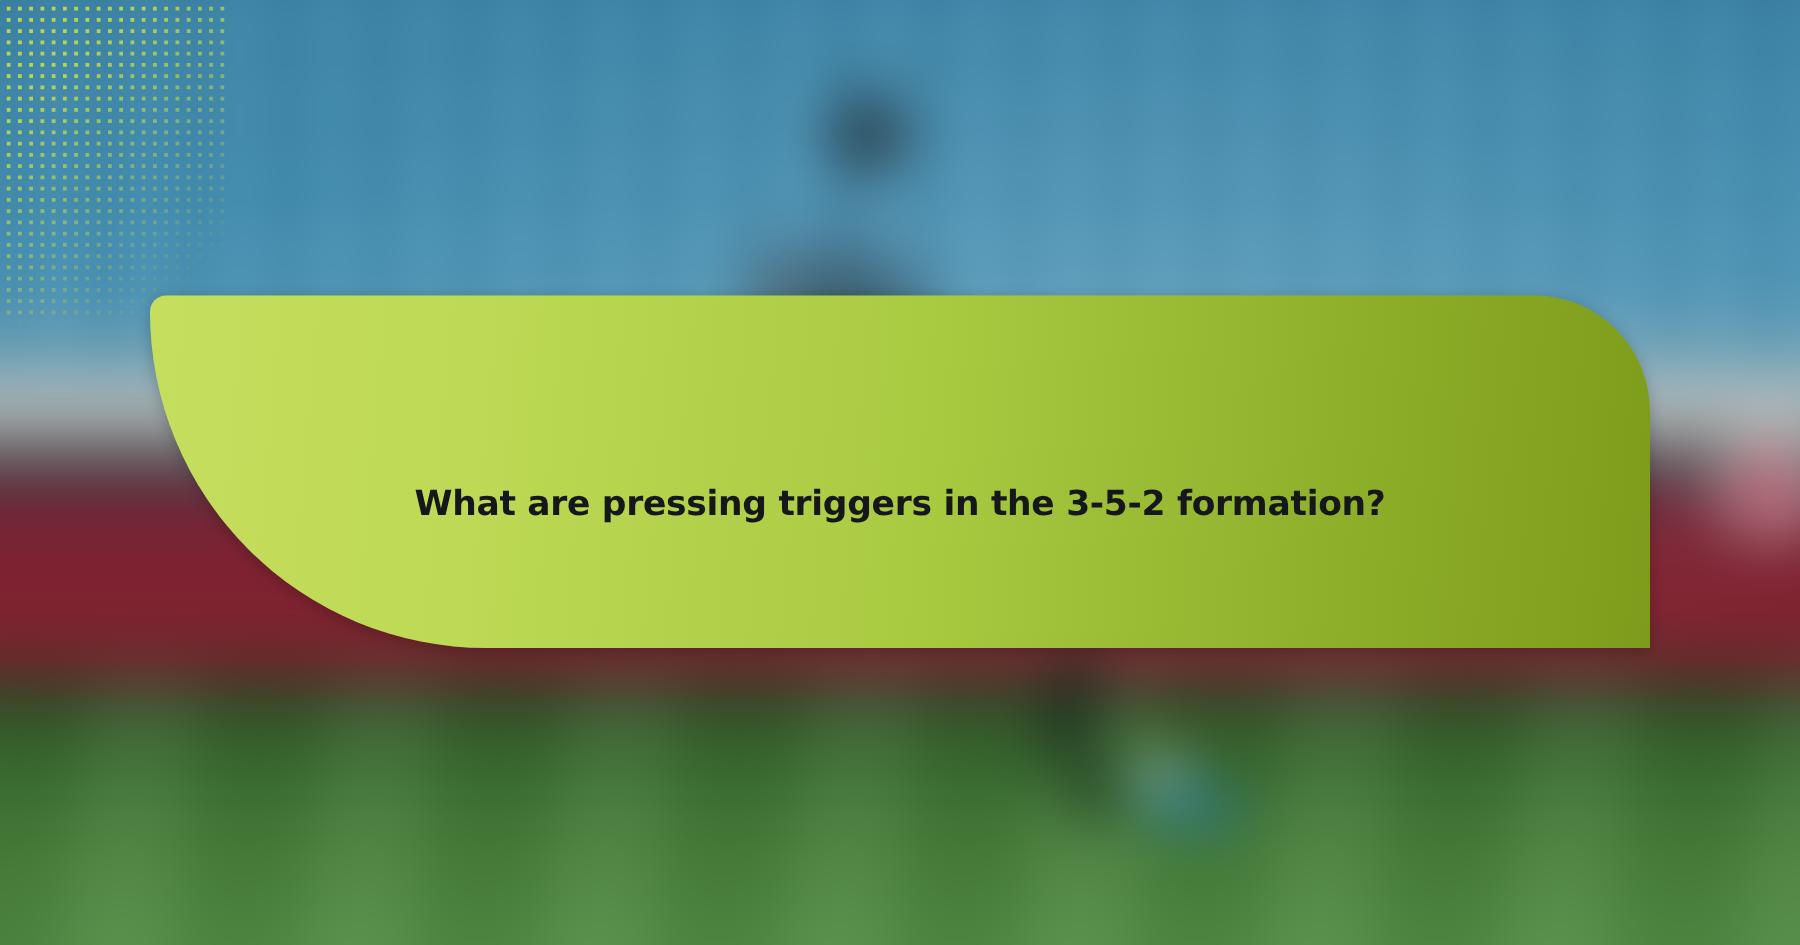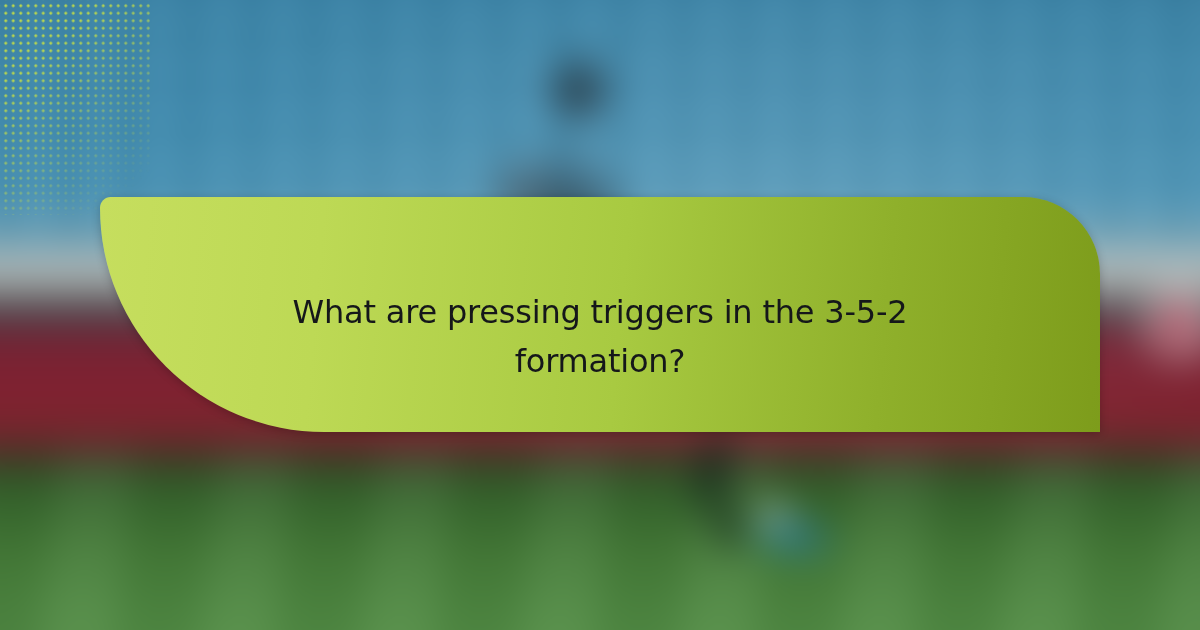--- a/index.html
+++ b/index.html
@@ -171,25 +171,25 @@
     box-shadow:0 2px 10px rgba(0,0,0,0.22);
     display:flex;
     align-items:center;
     justify-content:center;
   }
 
   .card-text {
     width:700px;
     text-align:center;
     font-family:"DejaVu Sans", sans-serif;
-    font-size:32px;
+    font-size:23px;
     line-height:1.52;
     color:#15171a;
     letter-spacing:-0.2px;
-    font-weight:400;
+    font-weight:700;
     margin-top:44px;
   }
 </style>
 </head>
 <body>
 
 <div id="stage">
 
   <div class="photo">
     <div class="bg-layer bg-base"></div>

